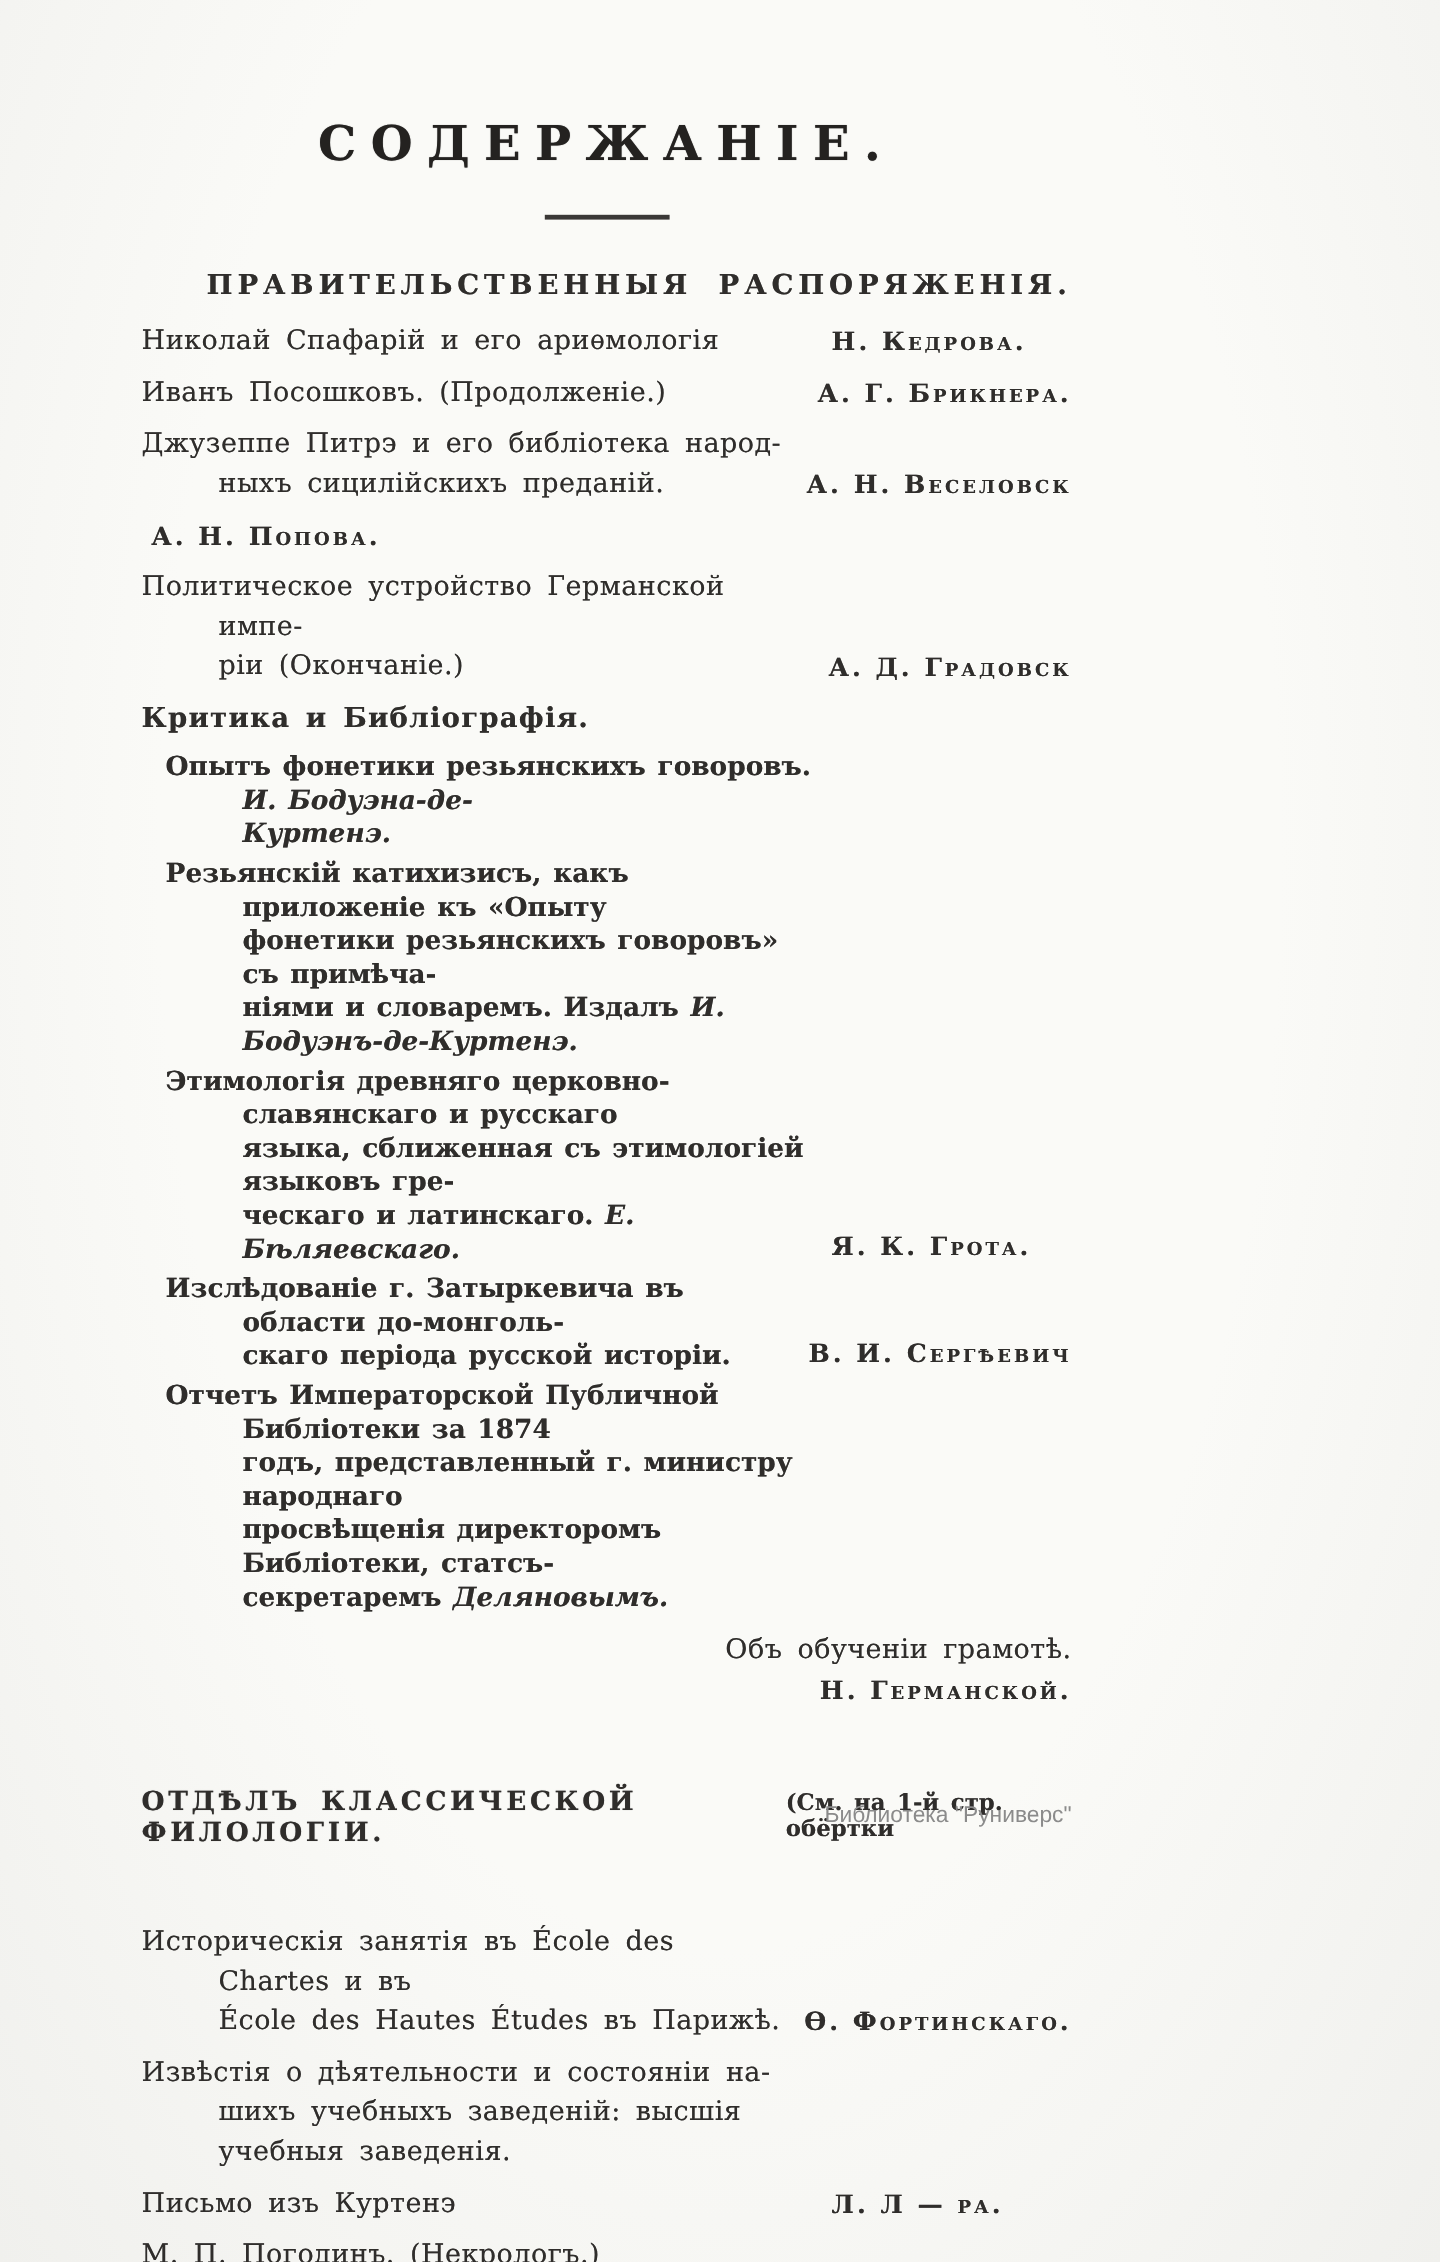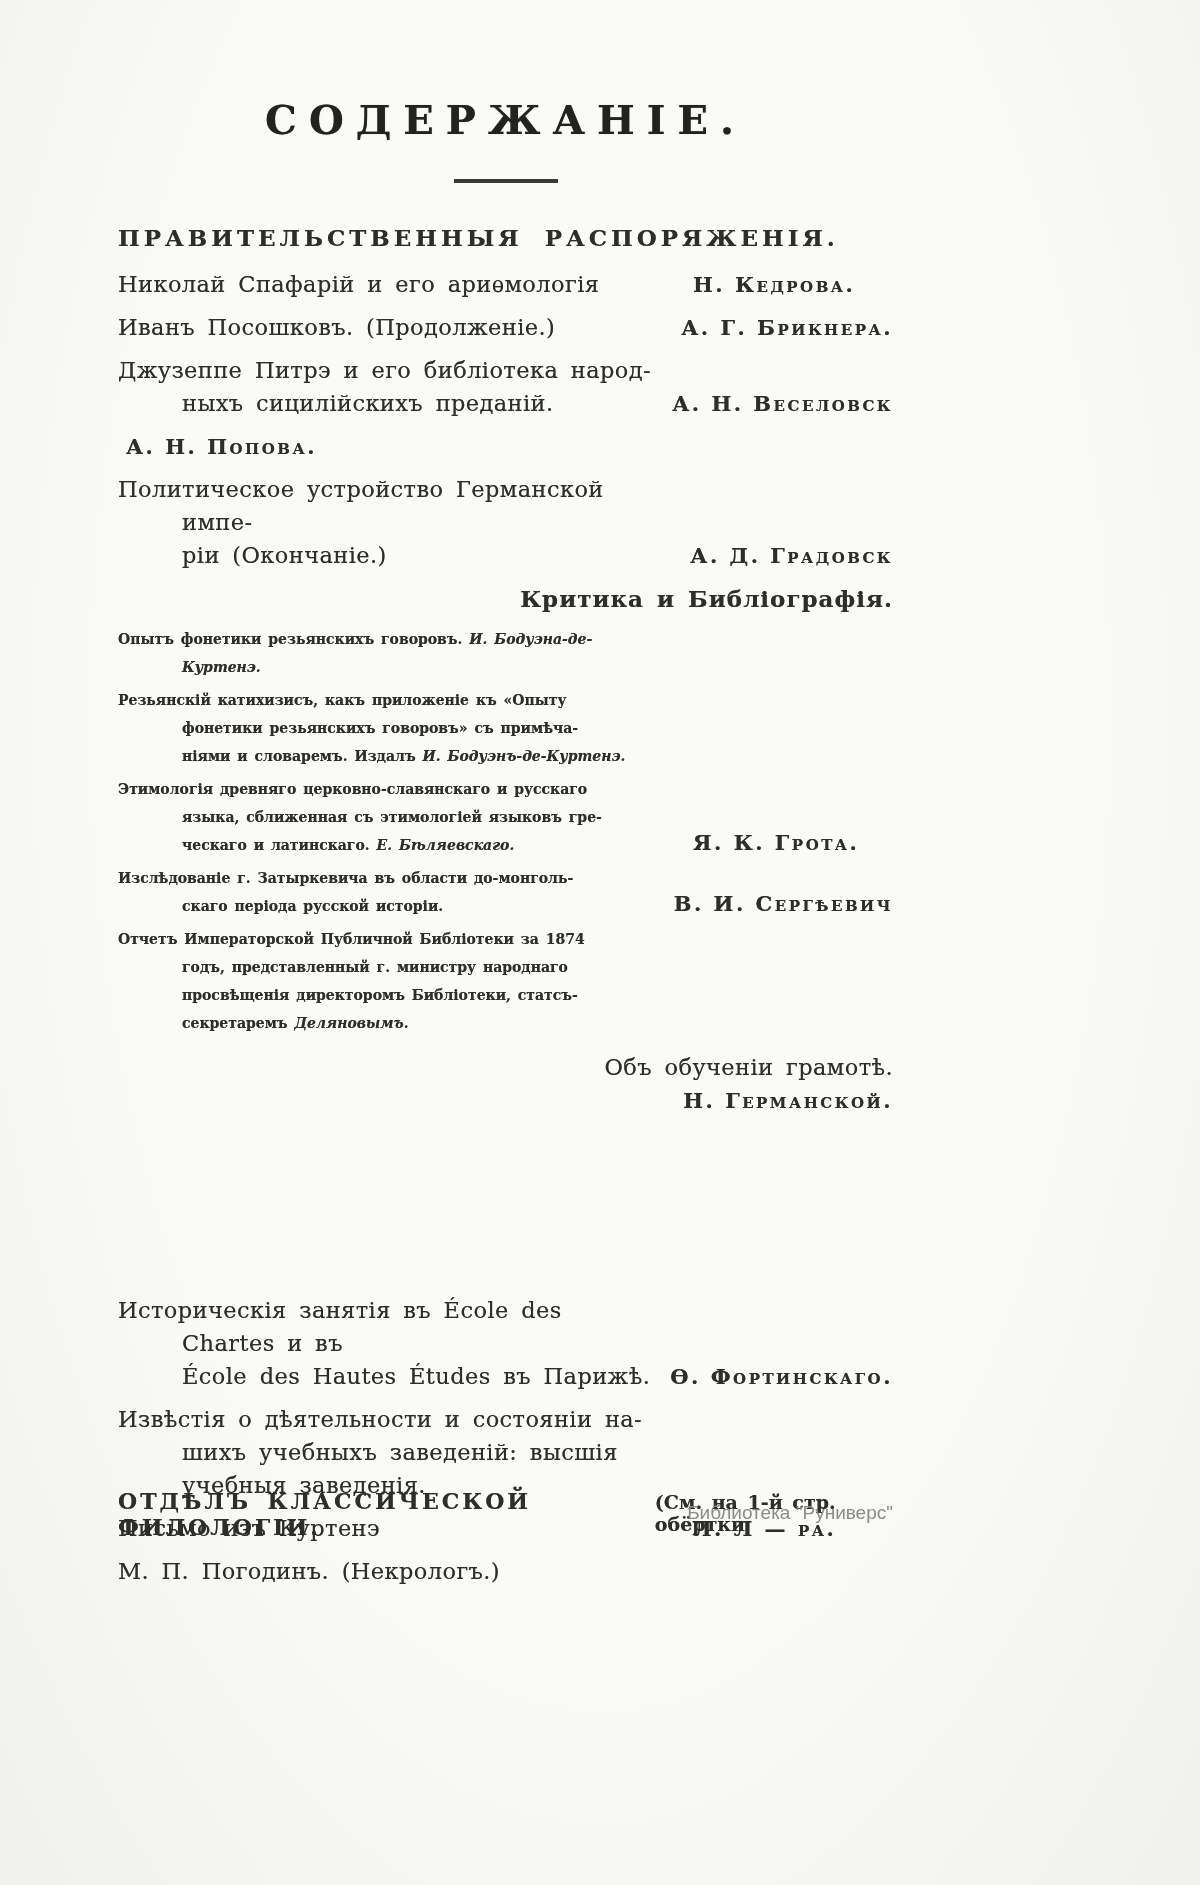--- a/index.html
+++ b/index.html
@@ -68,35 +68,37 @@
     word-spacing: 5px;
     letter-spacing: 0.4px;
   }
   .sec { margin-bottom: 14px; }
   .sec .t {
     font-size: 23px;
     line-height: 33px;
     font-weight: 700;
     letter-spacing: 4px;
     word-spacing: 10px;
-  }
-  .sec2 { margin: 6px 0 10px; text-align: right; }
+    text-align: right;
+  }
+  .sec2 { margin: 6px 0 10px; }
   .sec2 .t {
     font-size: 23px;
     line-height: 33px;
     font-weight: 700;
     letter-spacing: 1px;
     word-spacing: 4px;
   }
   .small { margin-bottom: 5px; }
   .small .t {
-    font-size: 14px;
+    font-size: 22px;
     line-height: 28px;
     font-weight: 700;
     word-spacing: 2px;
+    margin-left: 20px;
   }
   .gap { margin-top: 14px; flex-direction: column; }
   .it { font-style: italic; }
   .footer {
     position: absolute;
     left: 118px; top: 1488px;
     width: 775px;
     display: flex;
     justify-content: space-between;
     align-items: baseline;

